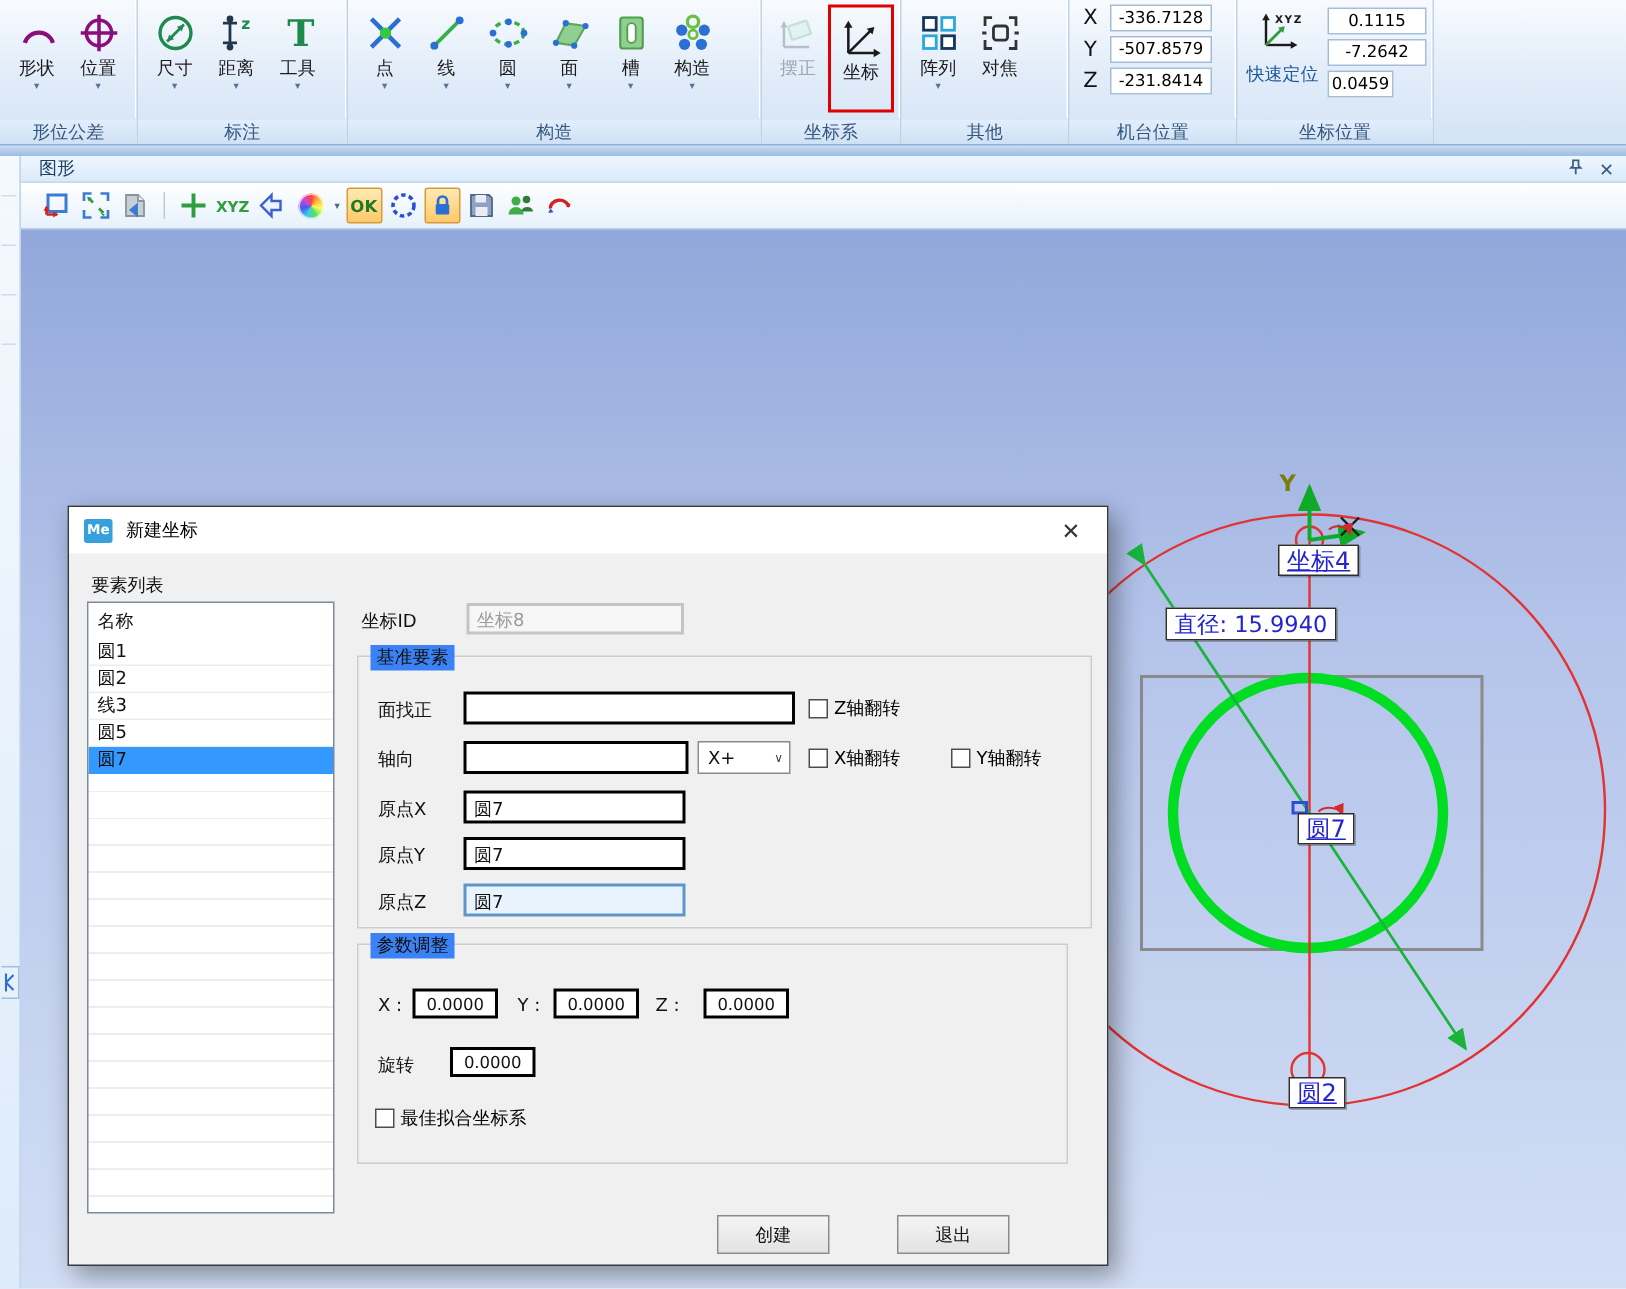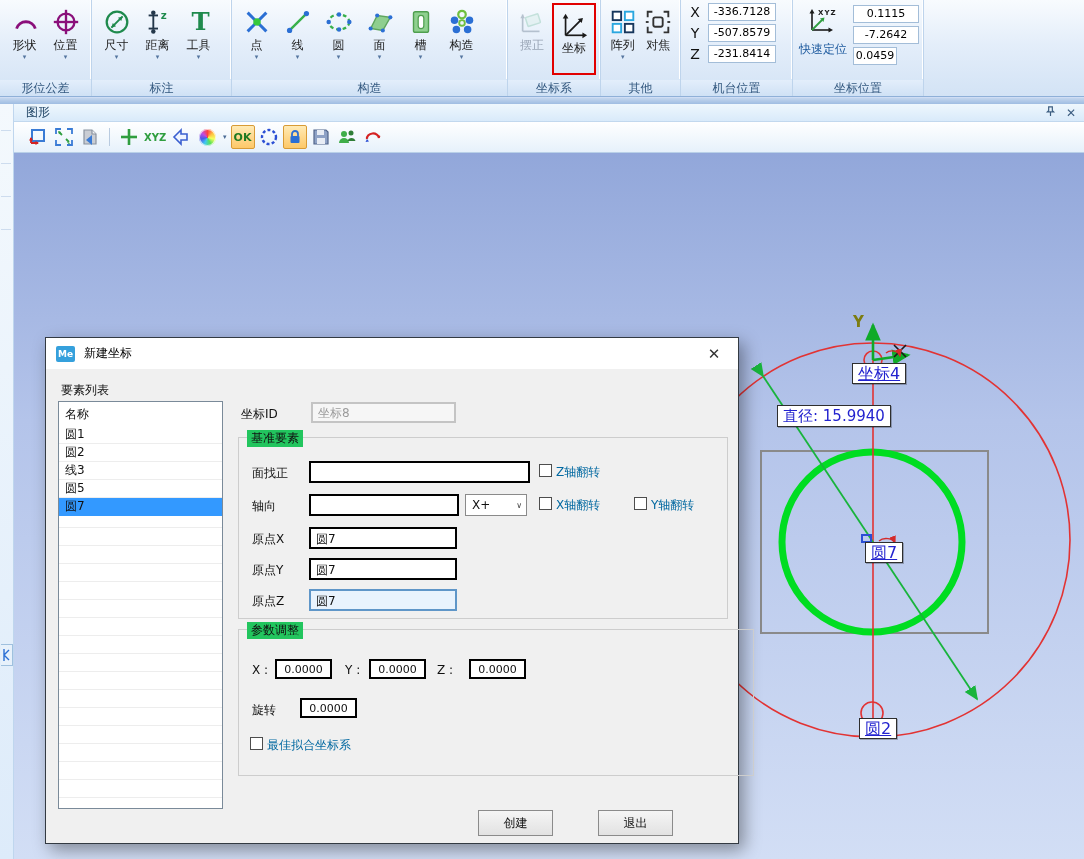--- a/index.html
+++ b/index.html
@@ -93,24 +93,24 @@
     border-bottom: 1px solid #ededed; background: #fff; }
   .litem.sel { background: #3399ff; border-bottom-color: #3399ff; }
 
   .dinput { position: absolute; background: #fff; border: 2px solid #000000; font-size: 12px;
     padding: 0 5px; font-family: inherit; color: #111; }
   .dinput.disabled { background: #f6f6f6; border-color: #c4c4c4; color: #9b9b9b; }
   .dinput.focusblue { background: #e9f3fd; border-color: #5f96c8; }
   .dinput.num { text-align: center; font-size: 11px; }
 
   .groupbox { position: absolute; border: 1px solid #cdcdcd; }
-  .gbtitle { position: absolute; top: -8px; left: 8px; background: #22c55e; padding: 0 4px;
+  .gbtitle { position: absolute; top: -8px; left: 8px; background: #3b82f6; padding: 0 4px;
     font-size: 12px; color: #111; }
 
-  .chk { position: absolute; display: flex; gap: 4px; font-size: 12px; color: #0369a1; }
+  .chk { position: absolute; display: flex; align-items: center; gap: 4px; font-size: 12px; color: #000000; }
   .chkbox { width: 13px; height: 13px; background: #fff; border: 1px solid #4d4d4d; display: inline-block; }
 
   .combo { position: absolute; background: #fff; border: 1px solid #8a8a8a; font-size: 12px;
     display: flex; align-items: center; padding: 0 4px 0 6px; color: #111; }
   .combo .cv { font-size: 8px; color: #444; margin-left: auto; }
 
   .dbtn { position: absolute; width: 75px; height: 26px; background: linear-gradient(#f5f5f5, #e2e2e2);
     border: 1px solid #8b8b8b; font-size: 12px; color: #111; text-align: center; line-height: 24px; cursor: default; }
 </style>
 </head>
@@ -280,21 +280,21 @@
               <path d="M30 27 l-5 -3 0 6 z" fill="#1a1a1a"></path>
               <line x1="7" y1="27" x2="23" y2="11" stroke="#1a1a1a" stroke-width="1.8"></line>
               <path d="M25.5 8.5 l-5.5 1.2 4.2 4.2 z" fill="#1a1a1a"></path>
             </svg>
         </span>
         <span class="rtext">坐标</span>
       </div>
       <div class="rlabel">坐标系</div>
     </div>
 
-    <div class="rgroup" style="width:80px">
+    <div class="rgroup" style="width:112px">
       <div class="rbtn">
         <span class="ricon">
           <svg width="30" height="30" viewBox="0 0 32 32">
               <rect x="5" y="5" width="9" height="9" fill="#ffffff" stroke="#16365c" stroke-width="2"></rect>
               <rect x="18" y="5" width="9" height="9" fill="#ffffff" stroke="#2aa7df" stroke-width="2"></rect>
               <rect x="5" y="18" width="9" height="9" fill="#ffffff" stroke="#2aa7df" stroke-width="2"></rect>
               <rect x="18" y="18" width="9" height="9" fill="#ffffff" stroke="#16365c" stroke-width="2"></rect>
             </svg>
         </span>
         <span class="rtext">阵列</span>
@@ -559,21 +559,21 @@
       <span class="dlabel" style="left:13px; top:93px;">原点X</span>
       <div class="dinput" style="left:70px; top:89px; width:148px; height:22px; line-height:20px;">圆7</div>
 
       <span class="dlabel" style="left:13px; top:124px;">原点Y</span>
       <div class="dinput" style="left:70px; top:120px; width:148px; height:22px; line-height:20px;">圆7</div>
 
       <span class="dlabel" style="left:13px; top:155px;">原点Z</span>
       <div class="dinput focusblue" style="left:70px; top:151px; width:148px; height:22px; line-height:20px;">圆7</div>
     </div>
 
-    <div class="groupbox" style="left:192px; top:291px; width:516px; height:147px;">
+    <div class="groupbox" style="left:192px; top:291px; width:474px; height:147px;">
       <span class="gbtitle">参数调整</span>
 
       <span class="dlabel" style="left:13px; top:33px;">X :</span>
       <div class="dinput num" style="left:36px; top:29px; width:57px; height:20px; line-height:18px;">0.0000</div>
       <span class="dlabel" style="left:106px; top:33px;">Y :</span>
       <div class="dinput num" style="left:130px; top:29px; width:57px; height:20px; line-height:18px;">0.0000</div>
       <span class="dlabel" style="left:198px; top:33px;">Z :</span>
       <div class="dinput num" style="left:230px; top:29px; width:57px; height:20px; line-height:18px;">0.0000</div>
 
       <span class="dlabel" style="left:13px; top:72px;">旋转</span>

